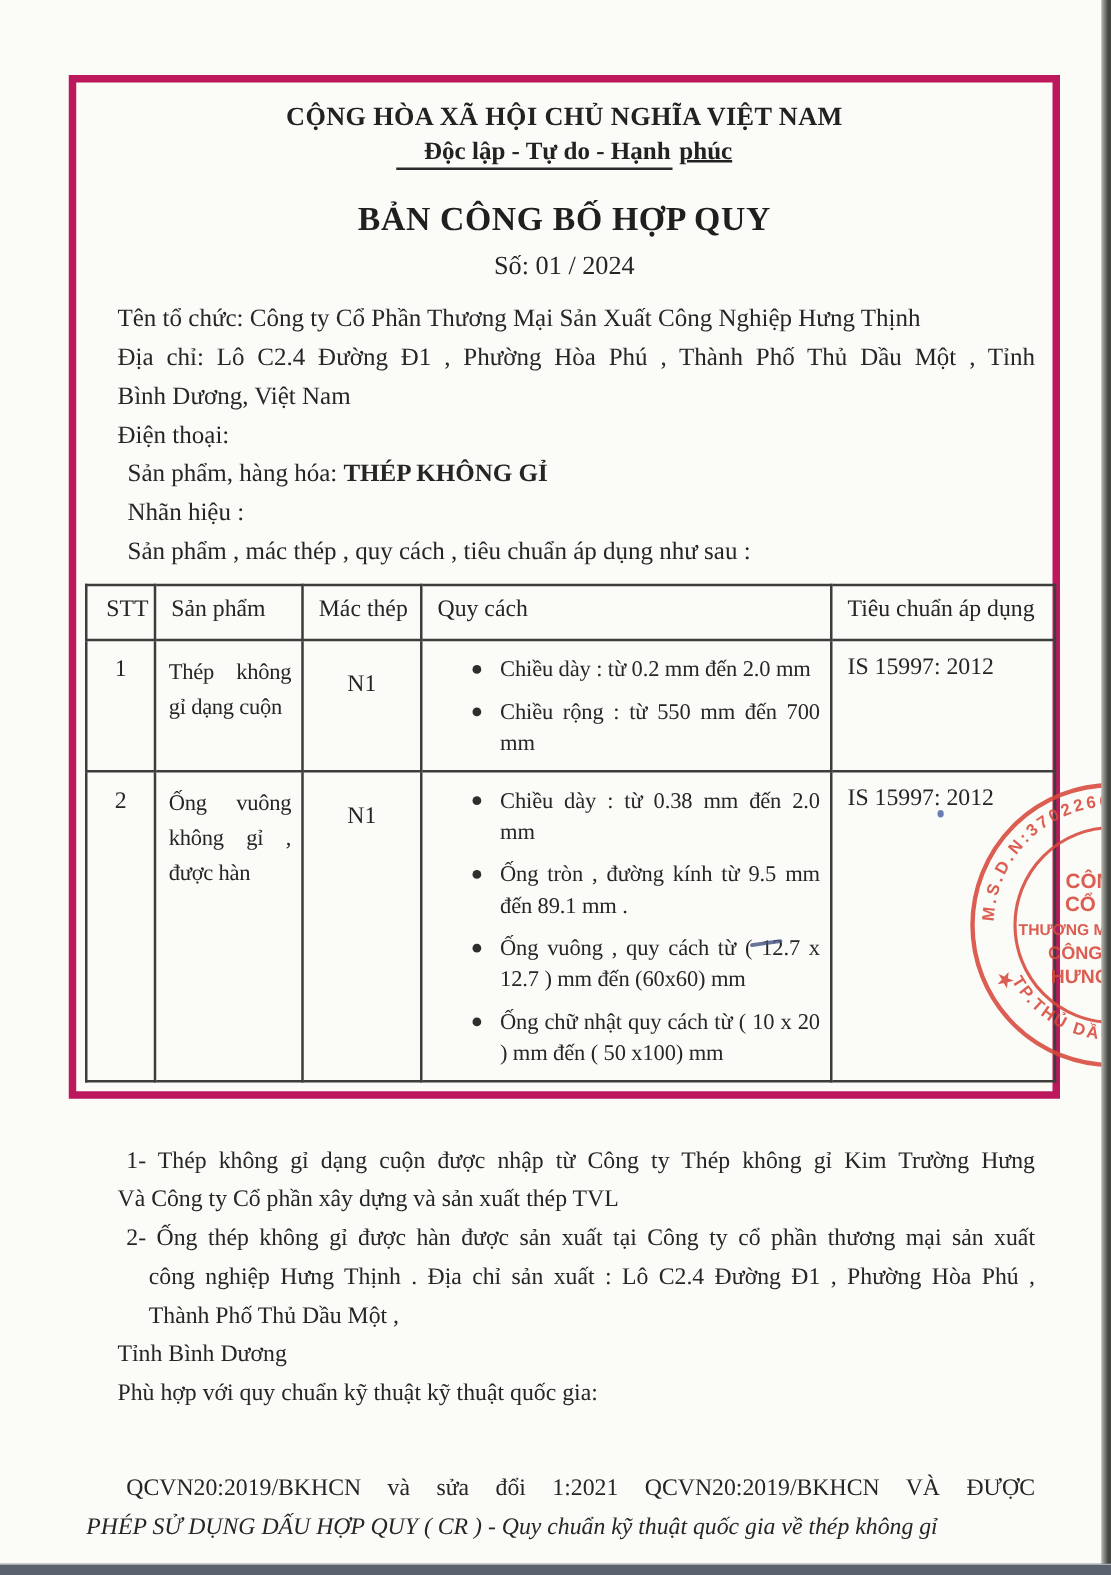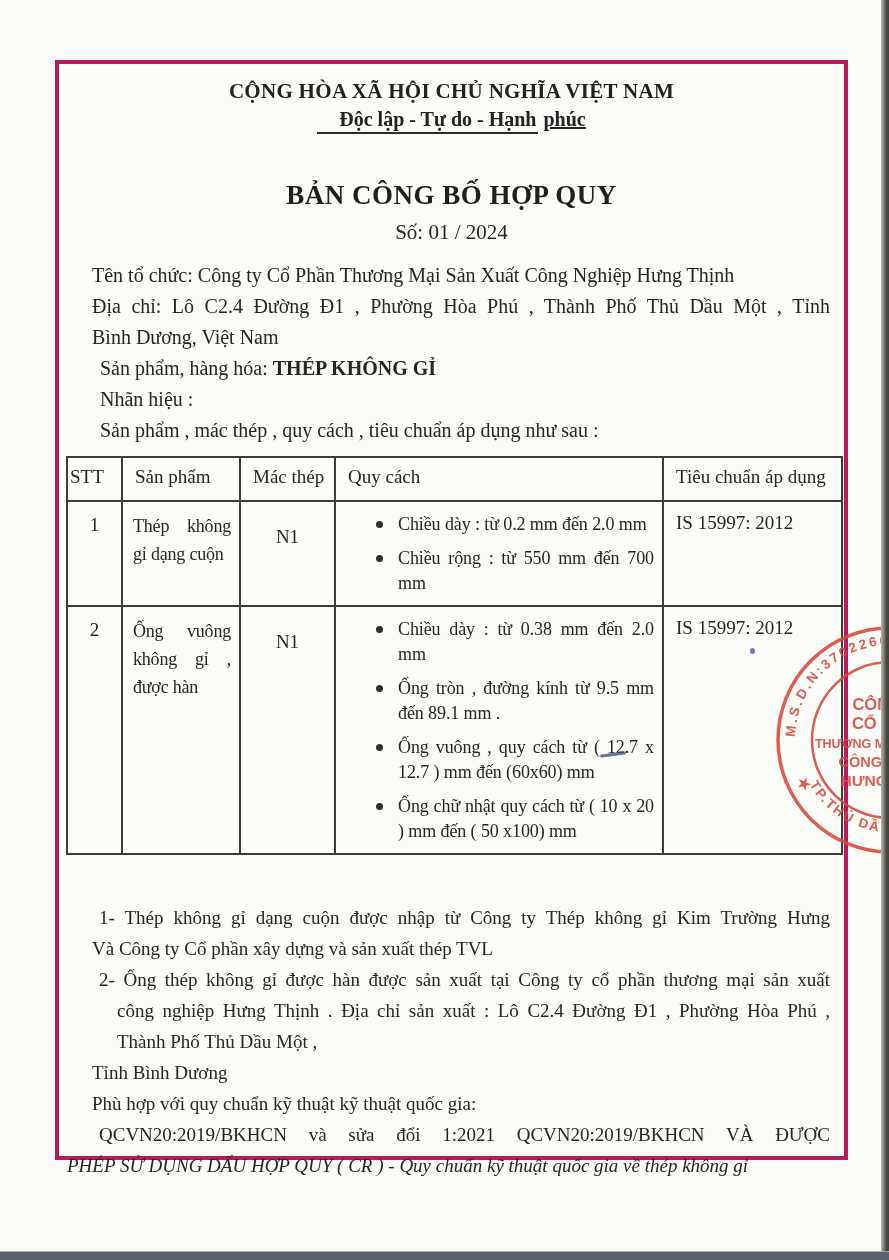--- a/index.html
+++ b/index.html
@@ -23,22 +23,22 @@
   }
   .edge-bottom {
     position: absolute; left: 0; bottom: 0;
     width: 889px; height: 9px;
     background: #59626d;
     border-top: 1px solid #a9aeb4;
   }
 
   .frame {
     position: absolute; left: 55px; top: 60px;
-    width: 793px; height: 1100px;
-    border: 4px solid #be185d;
+    width: 793px; height: 819px;
+    border: 6px solid #be185d;
     background: transparent;
   }
 
   .nat-header {
     margin-top: 15px;
     text-align: center;
     font-weight: bold;
     font-size: 21px;
     letter-spacing: 0.3px;
     color: #222;
@@ -51,21 +51,21 @@
     color: #222;
   }
   .motto .underlined {
     display: inline-block;
     padding: 0 2px 1px 22px;
     border-bottom: 2px solid #2b2b2b;
   }
   .motto .tail { margin-left: 5px; text-decoration: underline; }
 
   .doc-title {
-    margin-top: 46px;
+    margin-top: 24px;
     text-align: center;
     font-weight: bold;
     font-size: 27px;
     letter-spacing: 0.5px;
     color: #1f1f1f;
   }
   .doc-no {
     margin-top: 9px;
     text-align: center;
     font-size: 21px;
@@ -129,21 +129,21 @@
   .notes {
     margin: 47px 14px 0 33px;
     font-size: 19px;
     line-height: 31px;
   }
   .notes .ln { display: block; }
   .notes .stretch { text-align: justify; text-align-last: justify; }
   .notes .indent-num { padding-left: 7px; }
   .notes .indent-wrap { padding-left: 25px; }
   .notes .outdent { margin-left: -25px; font-style: italic; }
-  .notes .spread { word-spacing: 6px; }
+  .notes .spread { word-spacing: 6px; margin-top: 45px; }
 
   
   .stamp {
     position: absolute;
     left: 770px; top: 618px;
     width: 244px; height: 244px;
     opacity: 0.88;
   }
   .stamp text { fill: #d8483b; font-family: "Liberation Sans", sans-serif; font-weight: bold; }
 
@@ -176,38 +176,39 @@
       <span class="underlined">Độc lập - Tự do - Hạnh</span><span class="tail">phúc</span>
     </div>
 
     <div class="doc-title">BẢN CÔNG BỐ HỢP QUY</div>
     <div class="doc-no">Số: 01 / 2024</div>
 
     <div class="info">
       <div class="ln">Tên tổ chức: Công ty Cổ Phần Thương Mại Sản Xuất Công Nghiệp Hưng Thịnh</div>
       <div class="justify-line">Địa chỉ: Lô C2.4 Đường Đ1 , Phường Hòa Phú , Thành Phố Thủ Dầu Một , Tỉnh</div>
       <div>Bình Dương, Việt Nam</div>
+      <div>Điện thoại:</div>
       <div class="indented">
         <span>Sản phẩm, hàng hóa: </span><span class="bold">THÉP KHÔNG GỈ</span>
       </div>
       <div class="indented">Nhãn hiệu :</div>
       <div class="indented">Sản phẩm , mác thép , quy cách , tiêu chuẩn áp dụng như sau :</div>
     </div>
 
     <table class="products">
       <colgroup>
         <col style="width:55px">
           <col style="width:118px">
           <col style="width:95px">
           <col style="width:328px">
           <col style="width:179px">
       </colgroup>
       <tbody>
           <tr>
-        <th style="padding-left:2px">STT</th>
+        <th style="padding-left:15px">STT</th>
         <th>Sản phẩm</th>
         <th>Mác thép</th>
         <th>Quy cách</th>
         <th>Tiêu chuẩn áp dụng</th>
       </tr>
       <tr class="row-1">
         <td class="c-stt">1</td>
         <td class="c-product">Thép không gỉ dạng cuộn</td>
         <td class="c-grade">N1</td>
         <td class="c-specs">

